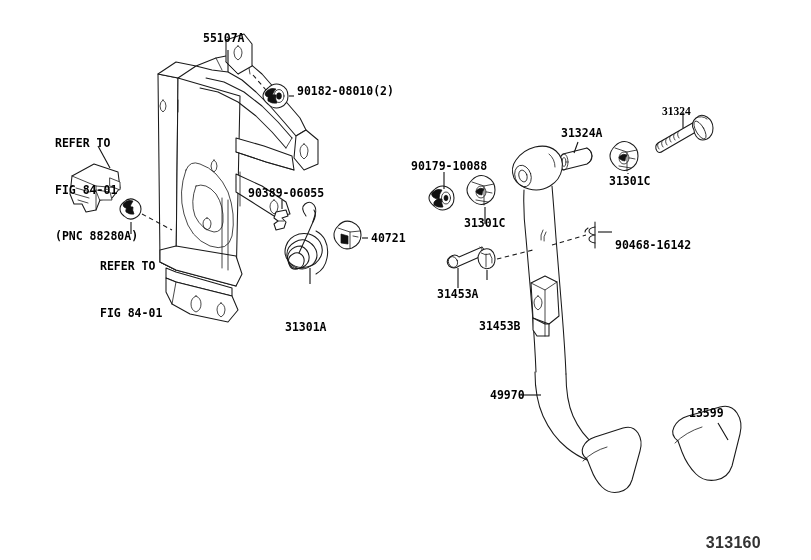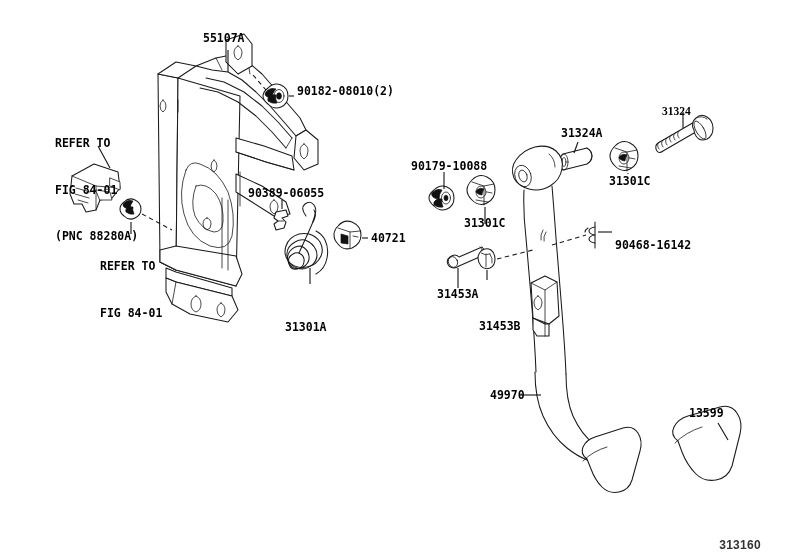--- a/index.html
+++ b/index.html
@@ -86,21 +86,21 @@
   }
   .lbl-multi {
     line-height: 15.5px;
   }
   .corner-code {
     position: absolute;
     right: 12px;
     bottom: 8px;
     font-family: "Liberation Sans", "DejaVu Sans", sans-serif;
     font-weight: bold;
-    font-size: 12px;
+    font-size: 16px;
     color: #333333;
     letter-spacing: 0.3px;
   }
 </style>
 </head>
 <body>
 
 <div id="diagram-root">
 
   <svg id="parts-svg" viewBox="0 0 811 560">

